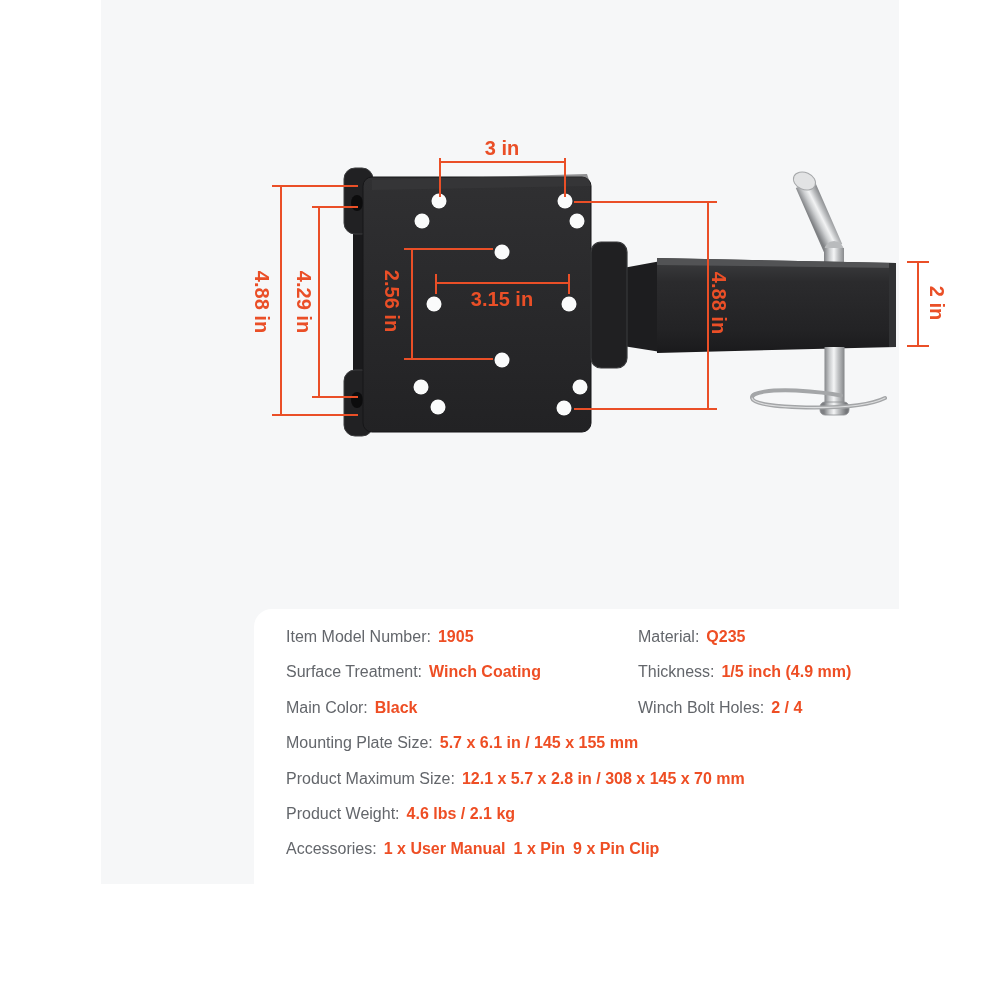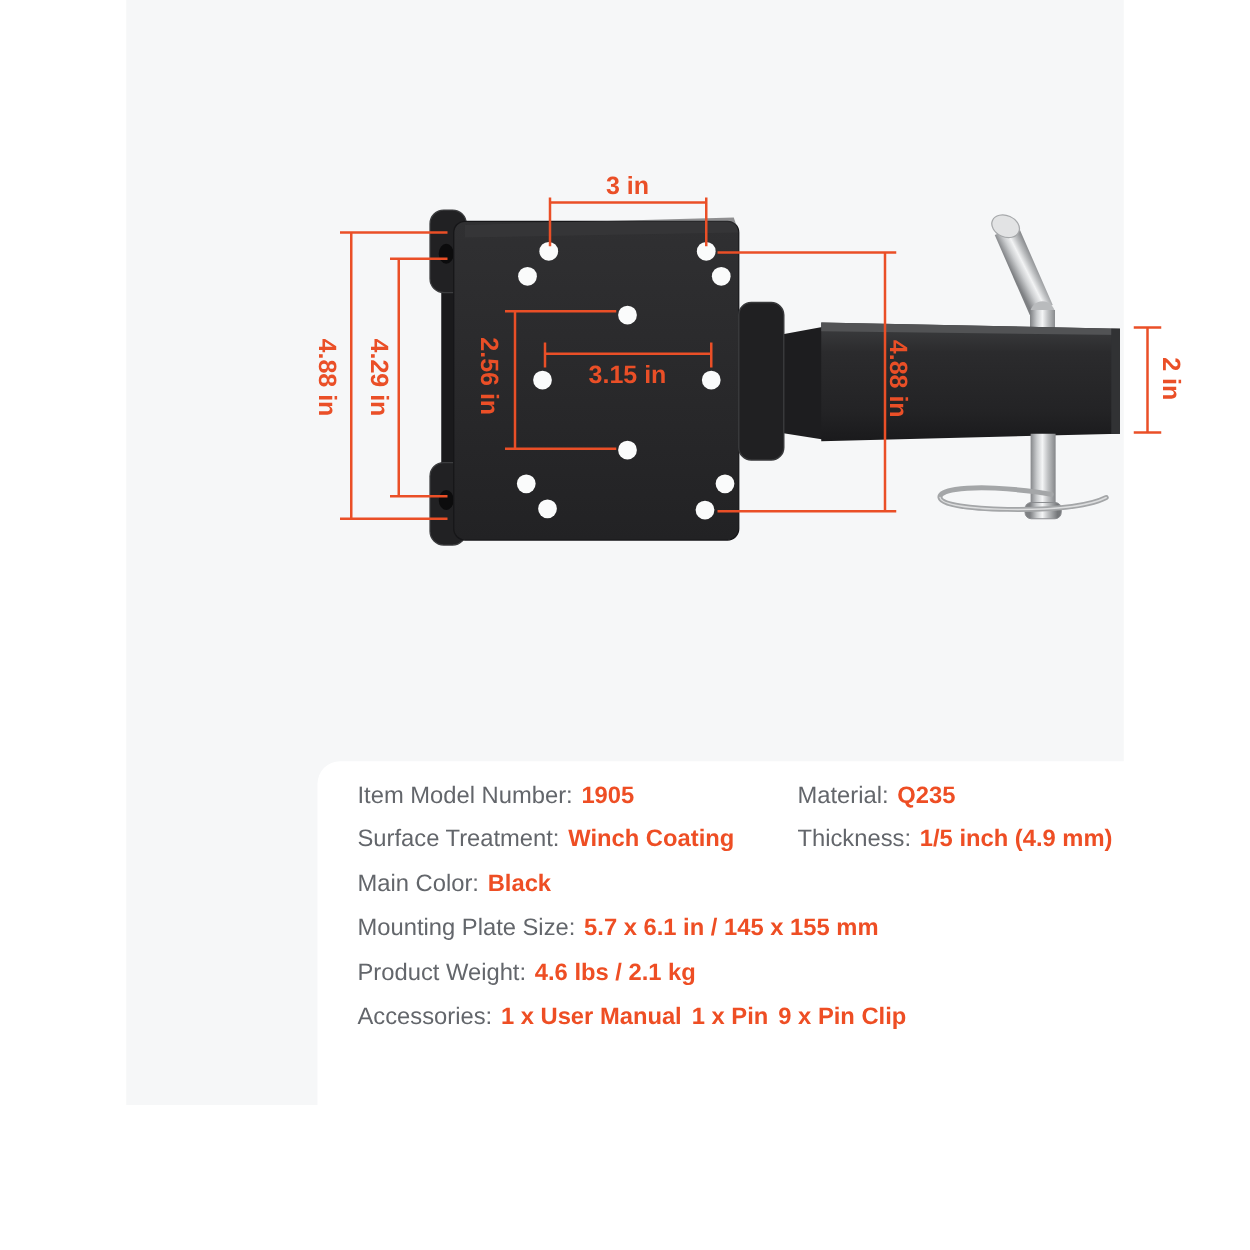--- a/index.html
+++ b/index.html
@@ -14,21 +14,21 @@
   }
   .diagram{
     position:absolute;left:0;top:0;width:1000px;height:1000px;
   }
   .spec-panel{
     position:absolute;left:153px;top:609px;width:697px;height:339px;
     background:#ffffff;border-radius:18px;
     box-sizing:border-box;padding:10px 0 0 32px;
   }
   .spec-row{
-    height:35.4px;line-height:35.4px;font-size:19px;color:#63666b;
+    height:35.4px;line-height:35.4px;font-size:16px;color:#63666b;
     white-space:nowrap;
   }
   .spec-row .val{
     color:#ee4e24;font-weight:bold;margin-left:7px;
   }
   .spec-row .val.acc + .val.acc{margin-left:8px;}
   .col-right{
     position:absolute;left:384px;top:10px;
   }
   svg text.dim{
@@ -173,21 +173,23 @@
       <text class="dim" x="829" y="303" text-anchor="middle" transform="rotate(90 829 303)">2 in</text>
     </g>
   </svg>
 
   <div class="spec-panel">
     <div>
       <div class="spec-row"><span class="lbl">Item Model Number:</span><span class="val">1905</span></div>
       <div class="spec-row"><span class="lbl">Surface Treatment:</span><span class="val">Winch Coating</span></div>
       <div class="spec-row"><span class="lbl">Main Color:</span><span class="val">Black</span></div>
       <div class="spec-row"><span class="lbl">Mounting Plate Size:</span><span class="val">5.7 x 6.1 in / 145 x 155 mm</span></div>
+      <div class="spec-row"><span class="lbl">Product Maximum Size:</span><span class="val">12.1 x 5.7 x 2.8 in / 308 x 145 x 70 mm</span></div>
       <div class="spec-row"><span class="lbl">Product Weight:</span><span class="val">4.6 lbs / 2.1 kg</span></div>
       <div class="spec-row"><span class="lbl">Accessories:</span><span class="val acc">1 x User Manual</span><span class="val acc">1 x Pin</span><span class="val acc">9 x Pin Clip</span></div>
     </div>
     <div class="col-right">
       <div class="spec-row"><span class="lbl">Material:</span><span class="val">Q235</span></div>
       <div class="spec-row"><span class="lbl">Thickness:</span><span class="val">1/5 inch (4.9 mm)</span></div>
+      <div class="spec-row"><span class="lbl">Winch Bolt Holes:</span><span class="val">2 / 4</span></div>
     </div>
   </div>
 </div>
 
 </body></html>

